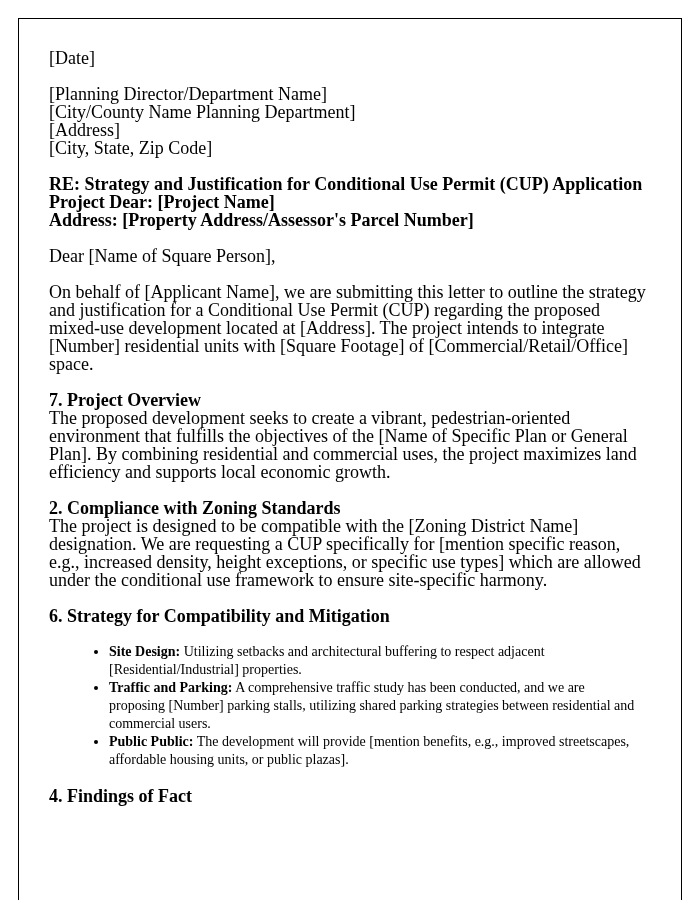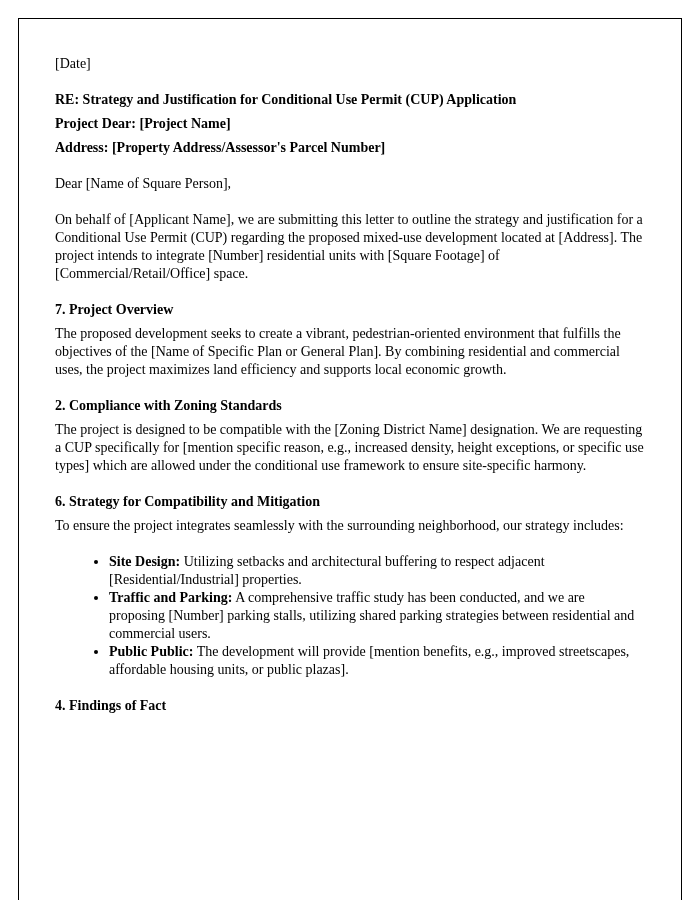--- a/index.html
+++ b/index.html
@@ -17,22 +17,22 @@
     position: absolute;
     top: 18px;
     left: 18px;
     width: 664px;
     height: 950px; 
     border: 1px solid #000000;
     background: #ffffff;
     padding: 30px 30px 0 30px;
   }
   .line {
-    margin: 6px;
-    font-size: 14px;
+    margin: 0;
+    font-size: 18px;
     line-height: 18px;
   }
   .block { margin: 0 0 18px 0; }
   .b { font-weight: bold; }
   ul.bullets {
     margin: 16px;
     padding-left: 44px;
     list-style: disc;
   }
   ul.bullets li {
@@ -42,20 +42,26 @@
 </style>
 </head>
 <body>
 
 <div class="page">
 
   <div class="block">
     <p class="line">[Date]</p>
   </div>
 
+  <div class="block">
+    <p class="line">[Planning Director/Department Name]</p>
+    <p class="line">[City/County Name Planning Department]</p>
+    <p class="line">[Address]</p>
+    <p class="line">[City, State, Zip Code]</p>
+  </div>
 
   <div class="block">
     <p class="line b">RE: Strategy and Justification for Conditional Use Permit (CUP) Application</p>
     <p class="line b">Project Dear: [Project Name]</p>
     <p class="line b">Address: [Property Address/Assessor's Parcel Number]</p>
   </div>
 
   <div class="block">
     <p class="line">Dear [Name of Square Person],</p>
   </div>
@@ -69,21 +75,20 @@
     <p class="line">The proposed development seeks to create a vibrant, pedestrian-oriented environment that fulfills the objectives of the [Name of Specific Plan or General Plan]. By combining residential and commercial uses, the project maximizes land efficiency and supports local economic growth.</p>
   </div>
 
   <div class="block">
     <p class="line b">2. Compliance with Zoning Standards</p>
     <p class="line">The project is designed to be compatible with the [Zoning District Name] designation. We are requesting a CUP specifically for [mention specific reason, e.g., increased density, height exceptions, or specific use types] which are allowed under the conditional use framework to ensure site-specific harmony.</p>
   </div>
 
   <div class="block">
     <p class="line b">6. Strategy for Compatibility and Mitigation</p>
-    <p class="line">To ensure the project integrates seamlessly with the surrounding neighborhood, our strategy includes:</p>
   </div>
 
   <div class="block">
     <ul class="bullets">
       <li><span class="b">Site Design:</span><span> Utilizing setbacks and architectural buffering to respect adjacent [Residential/Industrial] properties.</span></li>
       <li><span class="b">Traffic and Parking:</span><span> A comprehensive traffic study has been conducted, and we are proposing [Number] parking stalls, utilizing shared parking strategies between residential and commercial users.</span></li>
       <li><span class="b">Public Public:</span><span> The development will provide [mention benefits, e.g., improved streetscapes, affordable housing units, or public plazas].</span></li>
     </ul>
   </div>
 

